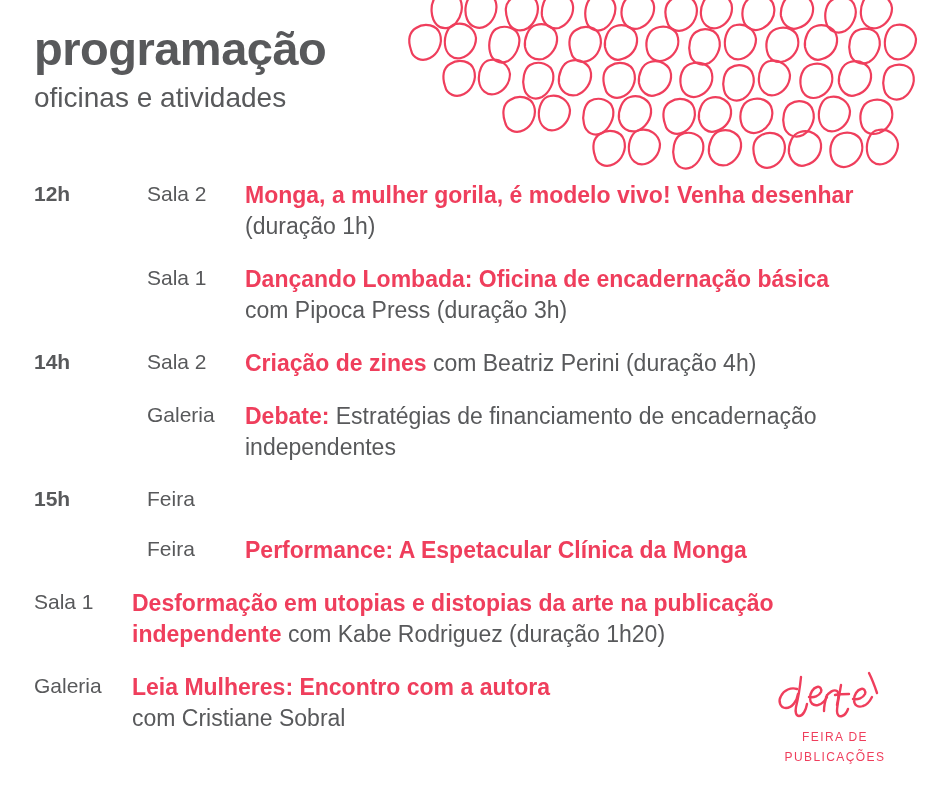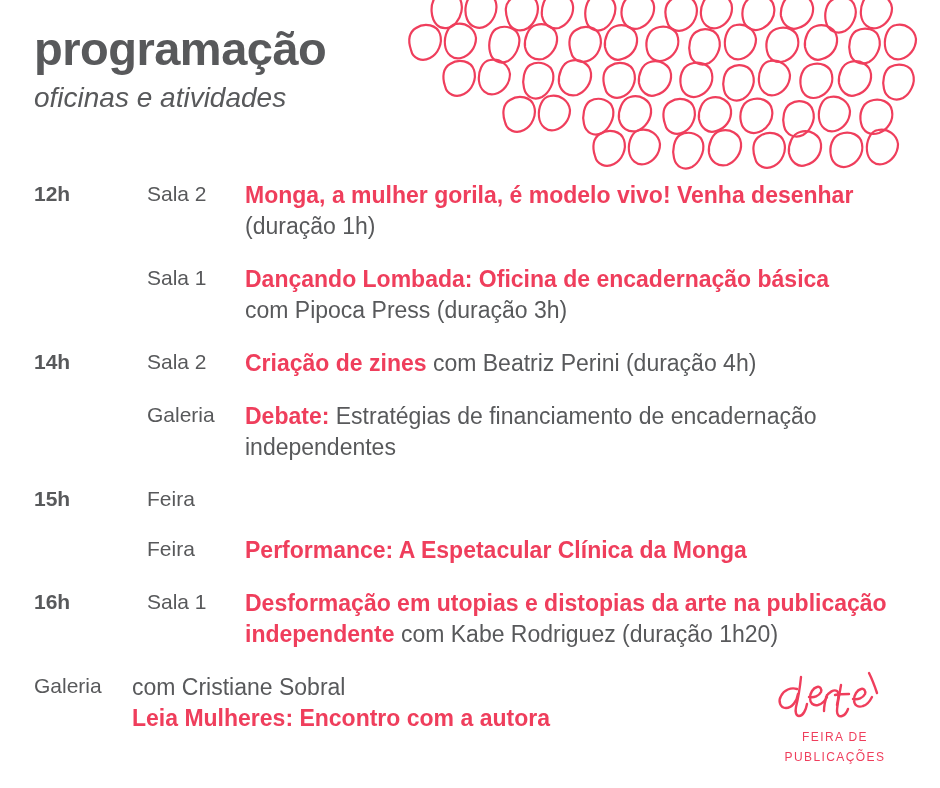--- a/index.html
+++ b/index.html
@@ -39,21 +39,20 @@
     letter-spacing: -0.5px;
     line-height: 1.05;
     margin: 0;
   }
   .subtitle {
     font-size: 28px;
     font-weight: normal;
     color: #58595b;
     margin: 10px 0 0 0;
     line-height: 1.1;
-    font-style: italic;
   }
 
   
   .schedule {
     position: absolute;
     top: 180px;
     left: 34px;
     width: 880px;
   }
   .row {
@@ -226,32 +225,31 @@
       <div class="room">Feira</div>
     </div>
     <div class="row">
       <div class="time"></div>
       <div class="room">Feira</div>
       <div class="desc">
         <div><span class="hl">Performance: A Espetacular Clínica da Monga</span></div>
       </div>
     </div>
     <div class="row">
-      <div class="time">16h</div>
       <div class="room">Sala 1</div>
       <div class="desc">
         <div><span class="hl">Desformação em utopias e distopias da arte na publicação</span></div>
         <div><span class="hl">independente</span><span class="plain"> com Kabe Rodriguez (duração 1h20)</span></div>
       </div>
     </div>
     <div class="row">
       <div class="room">Galeria</div>
       <div class="desc">
+        <div><span class="hl">Leia Mulheres: Encontro com a autora</span></div>
         <div><span class="plain">com Cristiane Sobral</span></div>
-        <div><span class="hl">Leia Mulheres: Encontro com a autora</span></div>
       </div>
     </div>
   </div>
 
 <div class="logo">
   <svg width="120" height="56" viewBox="0 0 120 56" fill="none" xmlns="http://www.w3.org/2000/svg">
     <g stroke="#ef3e5c" stroke-width="2.4" fill="none" stroke-linecap="round" stroke-linejoin="round">
       <path d="M26 6c-1 10-3 22-5 30-1 5 0 9 3 9 4 0 7-6 8-12"></path>
       <path d="M22 18c-6-2-13 1-16 7-3 5-1 12 5 12 6 0 11-7 12-14"></path>
       <path d="M34 26c5 1 10-1 12-5 1-3-1-6-4-5-4 1-7 6-7 11 0 5 3 8 8 7 4-1 7-4 9-8"></path>

